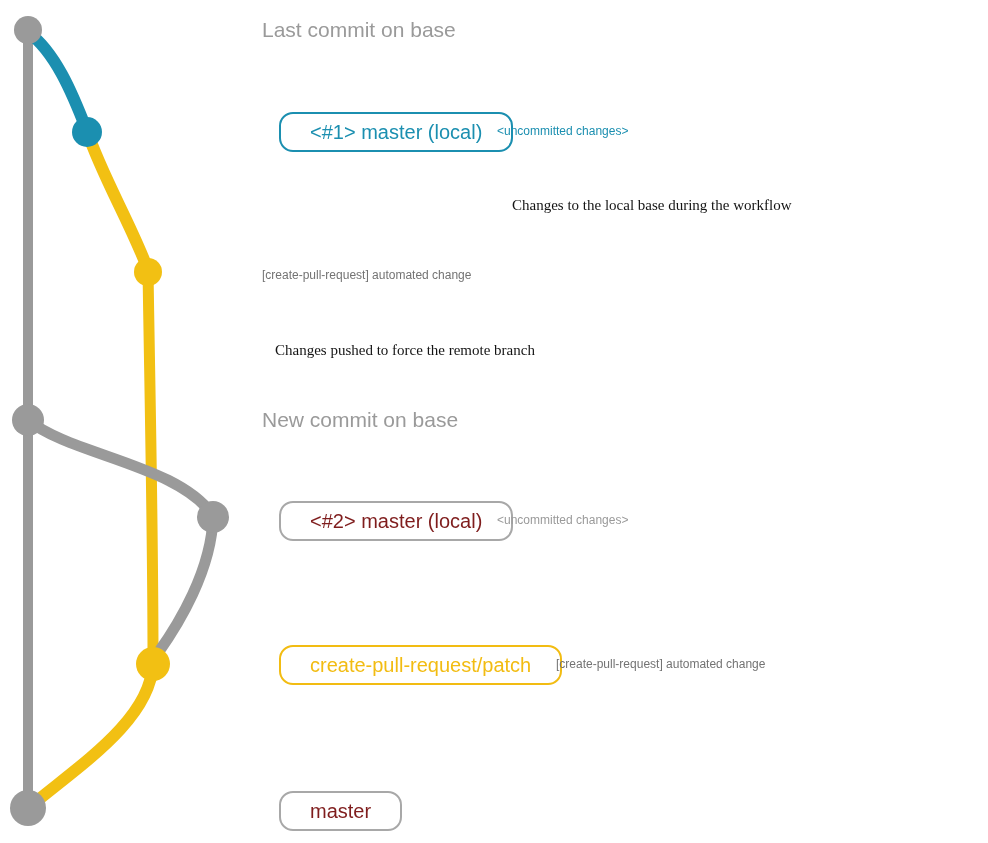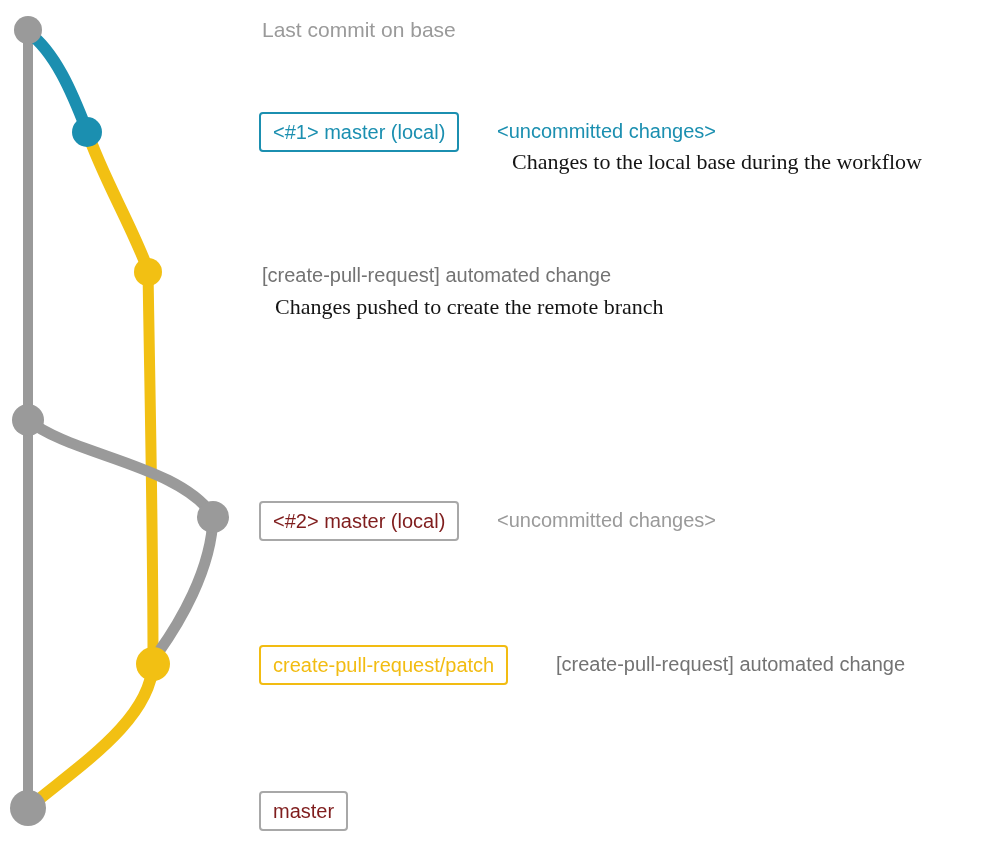--- a/index.html
+++ b/index.html
@@ -18,47 +18,49 @@
     font-size: 21px;
     line-height: 23px;
     color: #9a9a9a;
     white-space: nowrap;
   }
   .tag {
     position: absolute;
     box-sizing: border-box;
     font-size: 20px;
     line-height: 24px;
-    padding: 6px 12px;
+    padding: 6px 29px;
     border: 2px solid;
-    border-radius: 4px;
+    border-radius: 14px;
     background: #ffffff;
     white-space: nowrap;
+    margin-left: 20px;
   }
   .tag.blue   { color: #1b8fb0; border-color: #1b8fb0; }
   .tag.gray   { color: #7f1d1d; border-color: #a8a8a8; }
   .tag.yellow { color: #f2bc12; border-color: #f2bc12; }
 
   .side {
     position: absolute;
-    font-size: 20px;
+    font-size: 12px;
     line-height: 23px;
     white-space: nowrap;
   }
   .side.blue   { color: #1b8fb0; }
   .side.gray   { color: #9a9a9a; }
   .side.yellow { color: #737373; }
 
   .desc {
     position: absolute;
     font-family: "Liberation Serif", serif;
-    font-size: 22px;
+    font-size: 15px;
     line-height: 21px;
     color: #141414;
     white-space: nowrap;
+    margin-top: 44px;
   }
 </style>
 </head>
 <body>
 
 <div id="canvas">
 
   <svg id="graph-svg" width="250" height="843" viewBox="0 0 250 843">
 
     <path d="M28 30 L28 808" stroke="#9a9a9a" stroke-width="10" fill="none"></path>
@@ -84,22 +86,23 @@
     <circle cx="28" cy="808" r="18" fill="#9a9a9a"></circle>
   </svg>
 
   <div class="note" style="left:262px; top:18px;">Last commit on base</div>
 
   <div class="tag blue" style="left:259px; top:112px;">&lt;#1&gt; master (local)</div>
   <div class="side blue" style="left:497px; top:120px;">&lt;uncommitted changes&gt;</div>
   <div class="desc" style="left:512px; top:151px;">Changes to the local base during the workflow</div>
 
   <div class="side yellow" style="left:262px; top:264px;">[create-pull-request] automated change</div>
-  <div class="desc" style="left:275px; top:296px;">Changes pushed to create the remote branch</div>
+  <div class="desc" style="left:275px; top:296px;">Changes pushed to force the remote branch</div>
 
+  <div class="note" style="left:262px; top:408px;">New commit on base</div>
 
   <div class="tag gray" style="left:259px; top:501px;">&lt;#2&gt; master (local)</div>
   <div class="side gray" style="left:497px; top:509px;">&lt;uncommitted changes&gt;</div>
 
   <div class="tag yellow" style="left:259px; top:645px;">create-pull-request/patch</div>
   <div class="side yellow" style="left:556px; top:653px;">[create-pull-request] automated change</div>
 
   <div class="tag gray" style="left:259px; top:791px;">master</div>
 
 </div>

